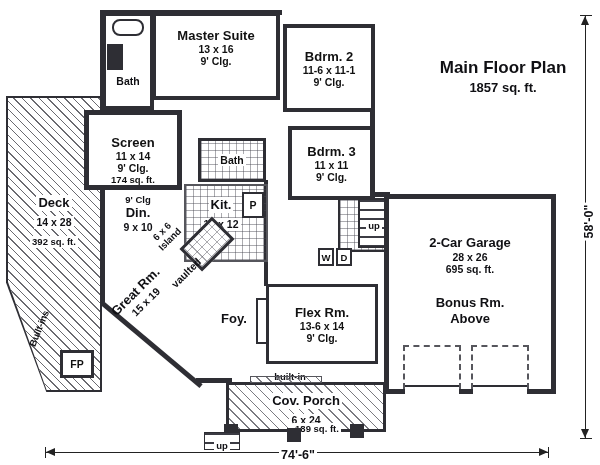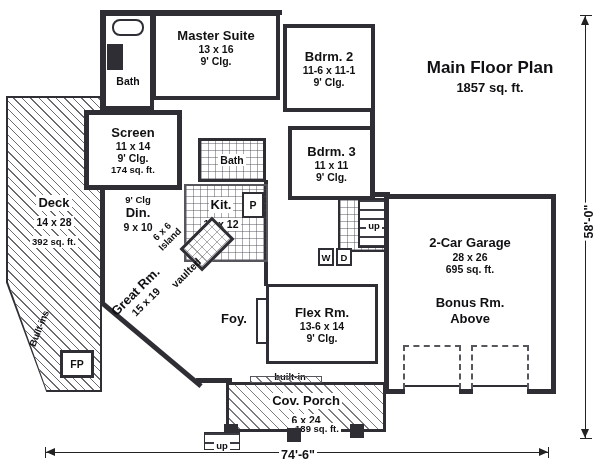--- a/index.html
+++ b/index.html
@@ -49,21 +49,21 @@
   <div class="room" style="left:6px;top:96px;width:96px;height:296px;">
     <div style="position:absolute;inset:0;background:#2e2e34;clip-path:polygon(0 0,100% 0,100% 100%,42% 100%,0 63%);"></div>
     <div class="hatch" style="position:absolute;inset:2px;background-color:#fff;clip-path:polygon(0 0,100% 0,100% 100%,42% 100%,0 63%);"></div>
   </div>
   <div class="lbl" style="left:18px;top:192px;width:72px;">
     <span class="nm chip">Deck</span><br>
     <span class="sz chip">14 x 28</span><br>
     <span class="sm chip">392 sq. ft.</span>
   </div>
 
-  <div class="room b5 center" style="left:84px;top:110px;width:98px;height:80px;background:#fff;">
+  <div class="room b5 center" style="left:84px;top:110px;width:98px;height:80px;background:#fff;justify-content:flex-end;">
     <div class="nm">Screen</div>
     <div class="sz">11 x 14</div>
     <div class="sz">9' Clg.</div>
     <div class="sm">174 sq. ft.</div>
   </div>
 
   <div class="room b4" style="left:102px;top:12px;width:52px;height:98px;background:#fff;">
     <div class="fix" style="left:6px;top:3px;right:6px;height:17px;border:2px solid #2e2e34;border-radius:8px;"></div>
     <div class="fix" style="left:1px;top:28px;width:16px;height:26px;background:#2e2e34;"></div>
     <div class="lbl" style="left:0;right:0;top:54px;">
@@ -183,21 +183,21 @@
     <span class="sm">Built-ins</span>
   </div>
   <div class="room b3 center" style="left:60px;top:350px;width:34px;height:28px;background:#fff;">
     <span class="sz">FP</span>
   </div>
   <div class="lbl" style="left:262px;top:365px;width:56px;">
     <span class="sm chip">built-in</span>
   </div>
   <div class="room hatch2" style="left:250px;top:376px;width:72px;height:7px;border:1px solid #56565c;"></div>
 
-  <div class="lbl" style="left:400px;top:58px;width:180px;">
+  <div class="lbl" style="left:413px;top:58px;width:180px;">
     <div style="font-size:17px;font-weight:700;">Main Floor Plan</div>
     <div style="font-size:13px;font-weight:700;margin-top:2px;">1857 sq. ft.</div>
   </div>
 
   <div class="dimline" style="left:45px;top:452px;width:504px;height:1px;"></div>
   <div class="dimline" style="left:45px;top:447px;width:1px;height:11px;"></div>
   <div class="dimline" style="left:548px;top:447px;width:1px;height:11px;"></div>
   <div class="arr" style="left:46px;top:448px;border-top:4px solid transparent;border-bottom:4px solid transparent;border-right:9px solid #222;"></div>
   <div class="arr" style="left:539px;top:448px;border-top:4px solid transparent;border-bottom:4px solid transparent;border-left:9px solid #222;"></div>
   <div class="lbl" style="left:263px;top:444px;width:70px;">

